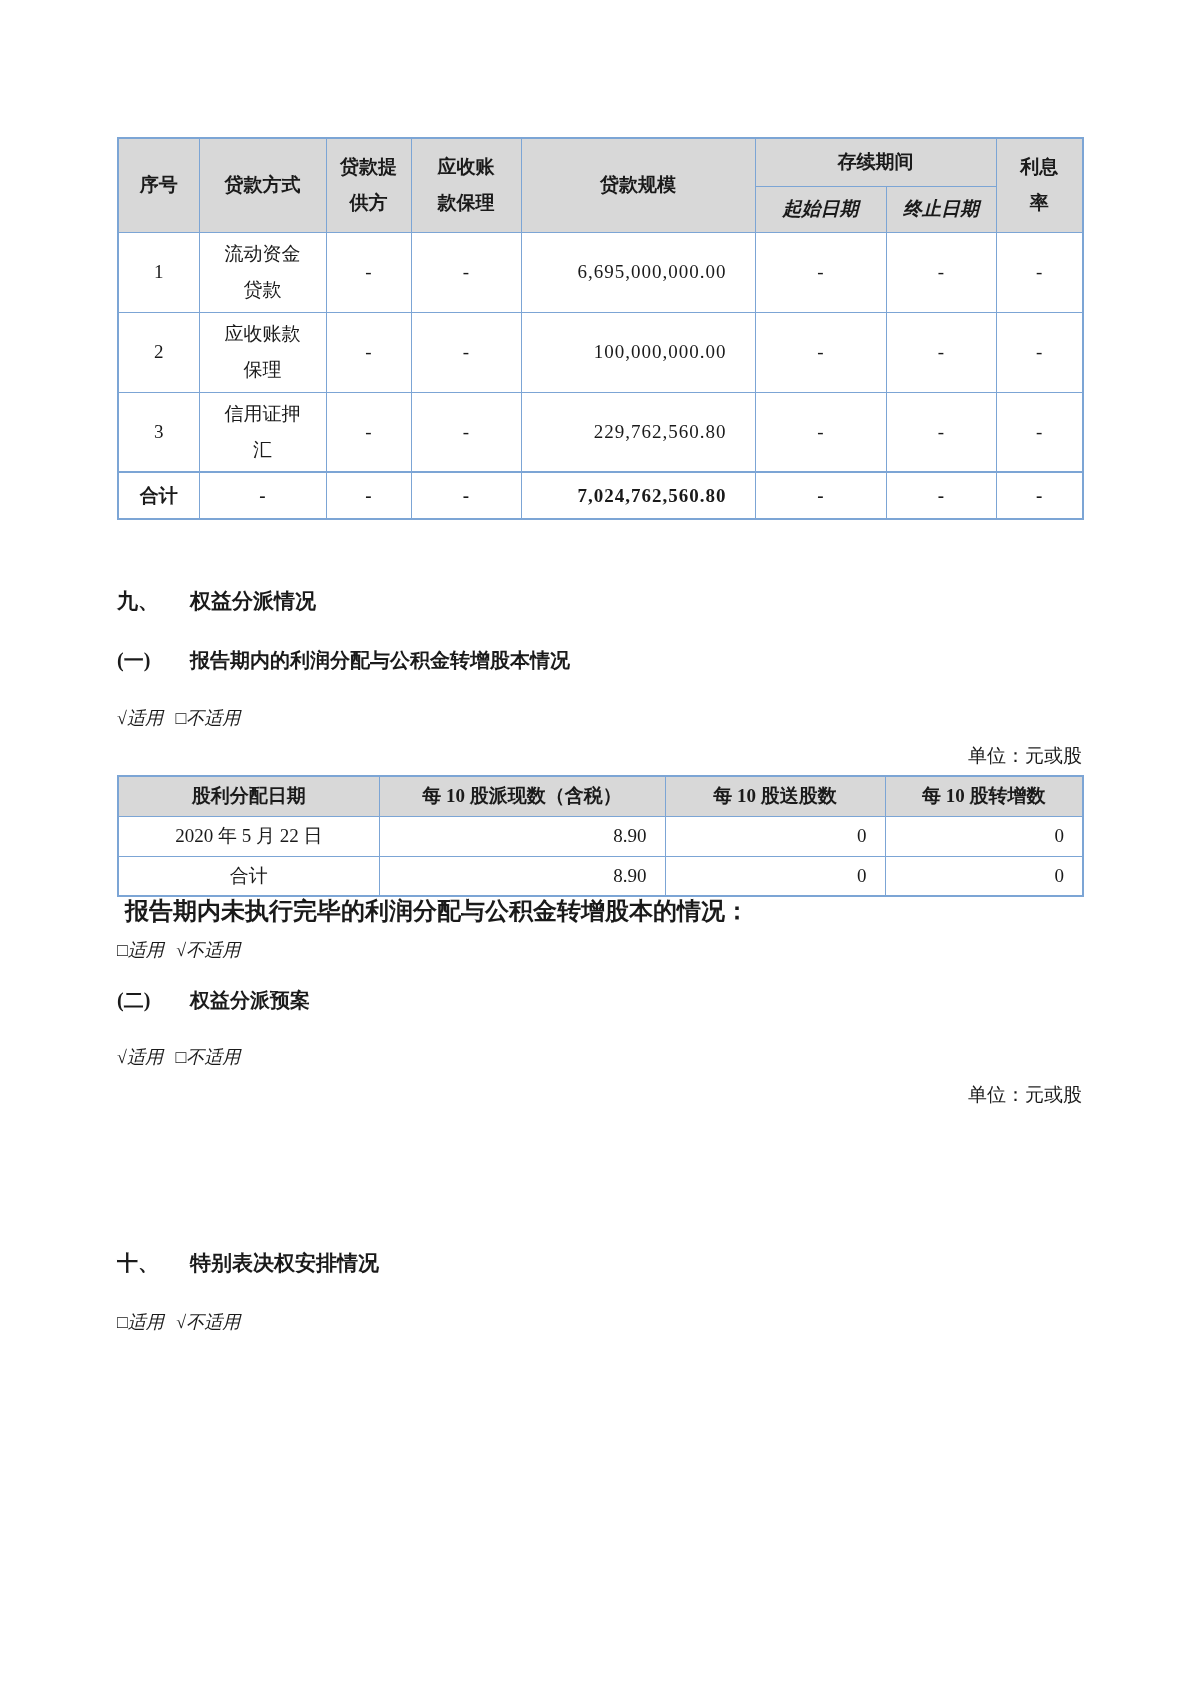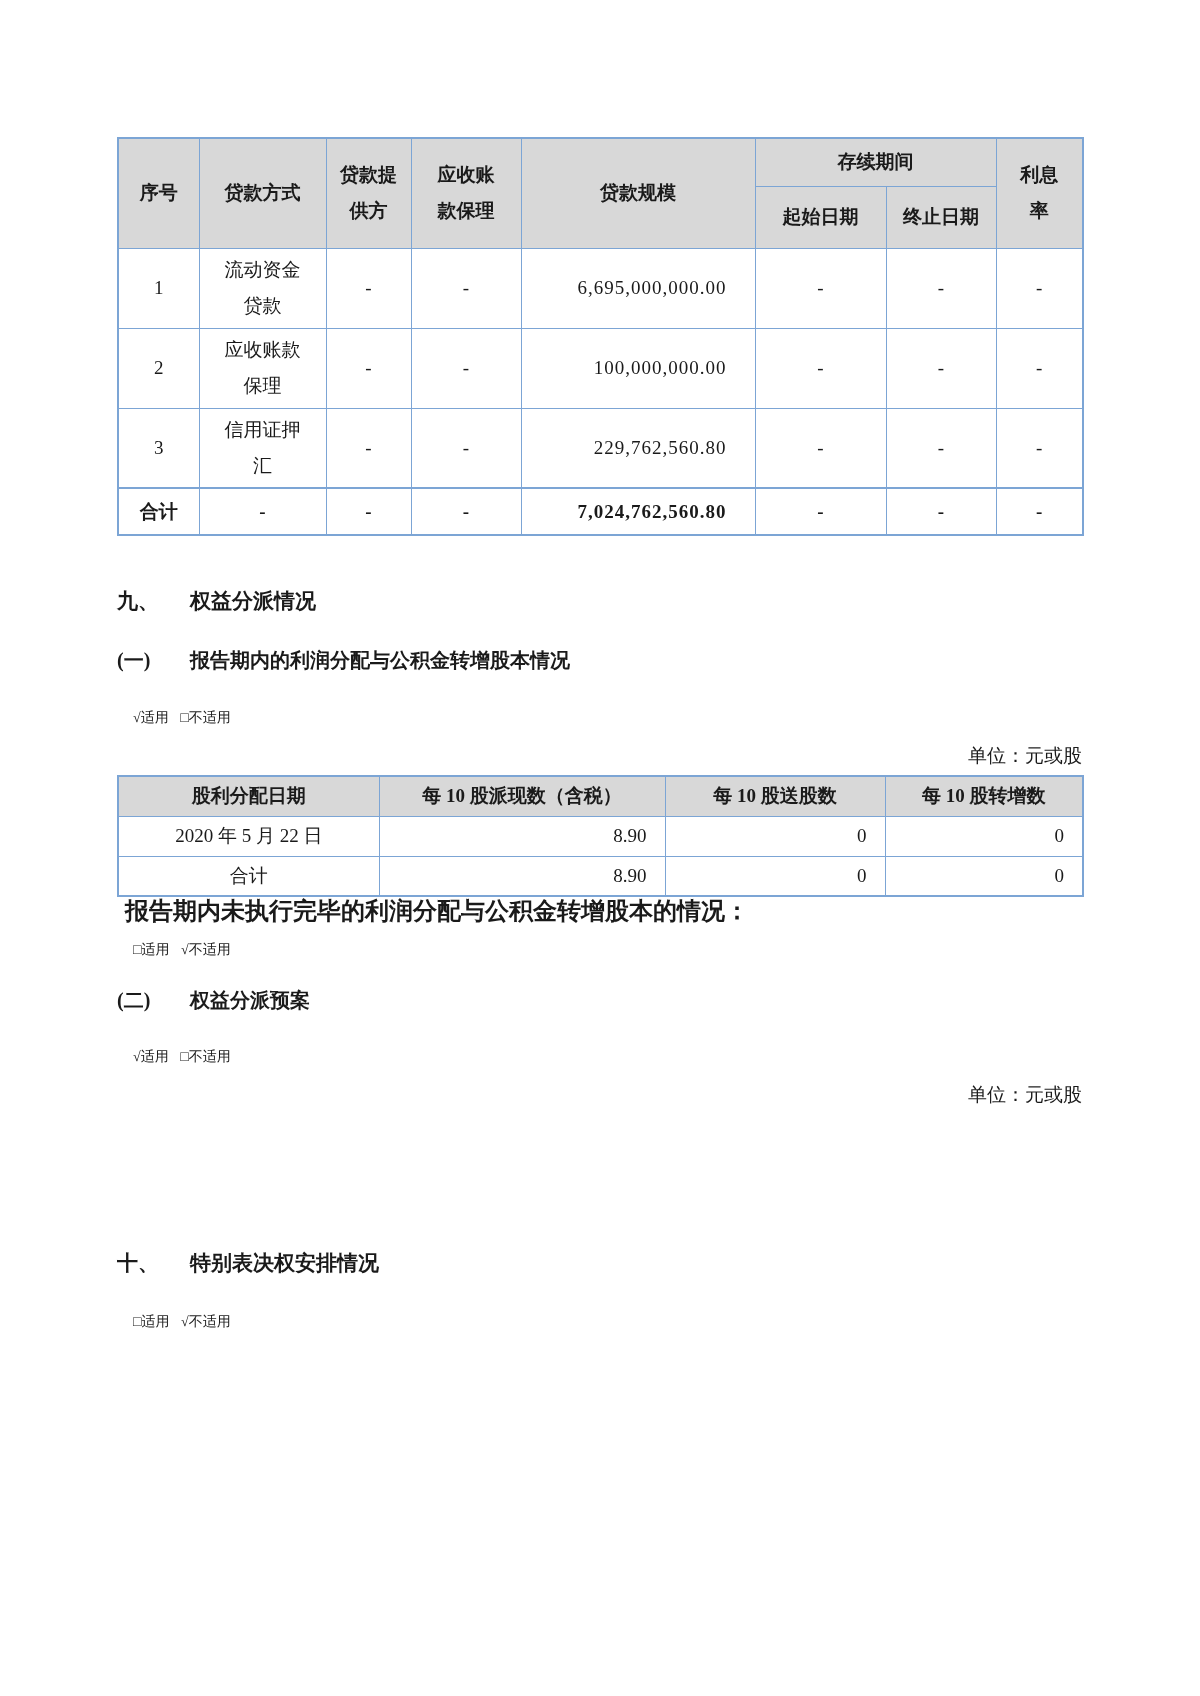--- a/index.html
+++ b/index.html
@@ -20,38 +20,38 @@
   table { border-collapse:collapse; table-layout:fixed; width:965px; position:absolute; left:0; }
   th, td {
     border:1px solid var(--border); text-align:center; vertical-align:middle;
     line-height:36px; font-size:19px; overflow:hidden;
   }
   th { background:var(--fill); font-weight:bold; }
   .loan-table, .div-table, .prop-table { border:2px solid var(--border); }
 
   .loan-table { top:137px; }
   .loan-table thead tr.hrow1 th { height:48px; }
-  .loan-table thead tr.hrow2 th { height:62px; }
+  .loan-table thead tr.hrow2 th { height:46px;font-style:italic; }
   .loan-table tbody tr.data-row td { height:80px; }
   .loan-table tbody tr.total-row td { height:47px; font-weight:bold; border-top-width:2px; }
   th.h-provider { padding:4px 12px; }
   th.h-ptype   { padding:0 24px; }
   th.h-rate    { padding:0 20px; }
   td.c-method  { padding:0 23px;margin-left:17px; }
   td.c-scale   { text-align:right; padding-right:28px; letter-spacing:1px; }
 
   .div-table  { top:775px; }
   .prop-table { top:1110px; }
   .div-table th, .div-table td, .prop-table th, .prop-table td { height:40px; line-height:38px; }
   td.c-num { text-align:right; padding-right:18px; }
 
   .h1 { position:absolute; left:0; display:flex; font-weight:bold; font-size:21px; line-height:26px; }
   .h2 { position:absolute; left:0; display:flex; font-weight:bold; font-size:20px; line-height:25px; }
   .sec-num { display:inline-block; width:73px; flex:0 0 73px; }
-  .check-line { position:absolute; left:16px; font-size:14px; line-height:24px; word-spacing:8px; }
+  .check-line { position:absolute; left:0; font-size:18px; line-height:24px; word-spacing:8px;font-style:italic; }
   .unit-line { position:absolute; right:0; text-align:right; font-size:19px; line-height:24px; }
   .note-line { position:absolute; left:8px; font-weight:bold; font-size:24px; line-height:24px; }
 
   .pos-h9     { top:588px; }
   .pos-sub1   { top:648px; }
   .pos-chk1   { top:706px; }
   .pos-unit1  { top:744px; }
   .pos-note   { top:899px; }
   .pos-chk2   { top:938px; }
   .pos-sub2   { top:988px; }

